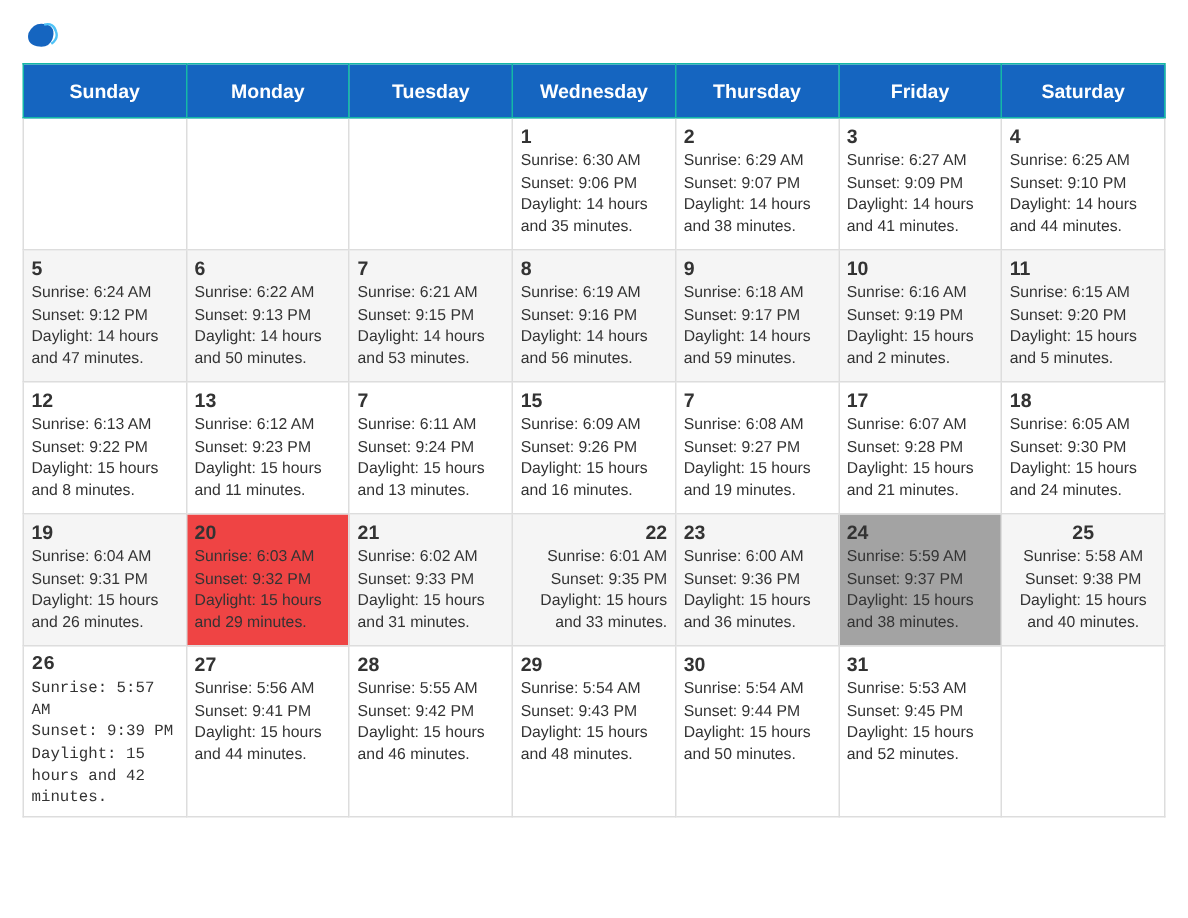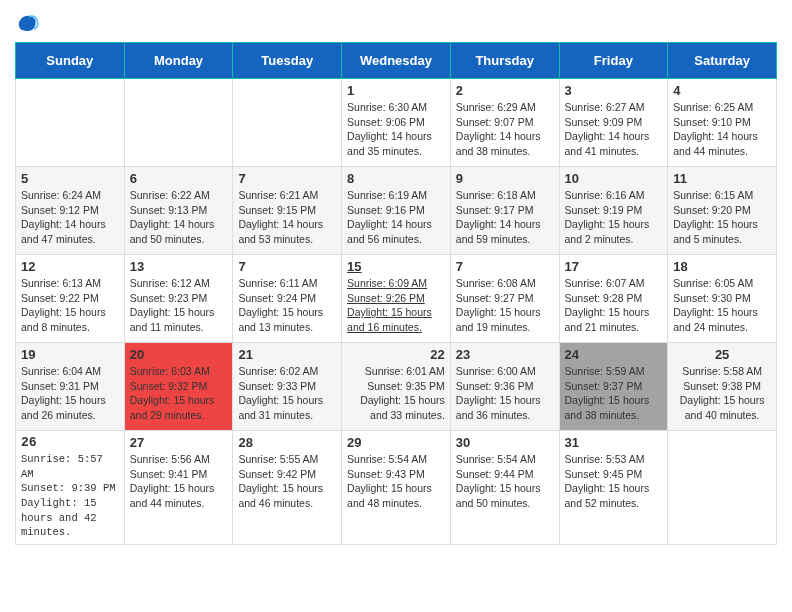--- a/index.html
+++ b/index.html
@@ -179,21 +179,21 @@
           <div class="cell-info">Sunrise: 6:13 AM<br>Sunset: 9:22 PM<br>Daylight: 15 hours and 8 minutes.</div>
         </td>
         <td style="background-color: rgb(255, 255, 255);">
           <div class="date-num">13</div>
           <div class="cell-info">Sunrise: 6:12 AM<br>Sunset: 9:23 PM<br>Daylight: 15 hours and 11 minutes.</div>
         </td>
         <td style="background-color: rgb(255, 255, 255);">
           <div class="date-num">7</div>
           <div class="cell-info">Sunrise: 6:11 AM<br>Sunset: 9:24 PM<br>Daylight: 15 hours and 13 minutes.</div>
         </td>
-        <td style="background-color: rgb(255, 255, 255); text-decoration: underline;">
+        <td style="background-color: rgb(255, 255, 255);">
           <div class="date-num">15</div>
           <div class="cell-info">Sunrise: 6:09 AM<br>Sunset: 9:26 PM<br>Daylight: 15 hours and 16 minutes.</div>
         </td>
         <td style="background-color: rgb(255, 255, 255);">
           <div class="date-num">7</div>
           <div class="cell-info">Sunrise: 6:08 AM<br>Sunset: 9:27 PM<br>Daylight: 15 hours and 19 minutes.</div>
         </td>
         <td style="background-color: rgb(255, 255, 255);">
           <div class="date-num">17</div>
           <div class="cell-info">Sunrise: 6:07 AM<br>Sunset: 9:28 PM<br>Daylight: 15 hours and 21 minutes.</div>

